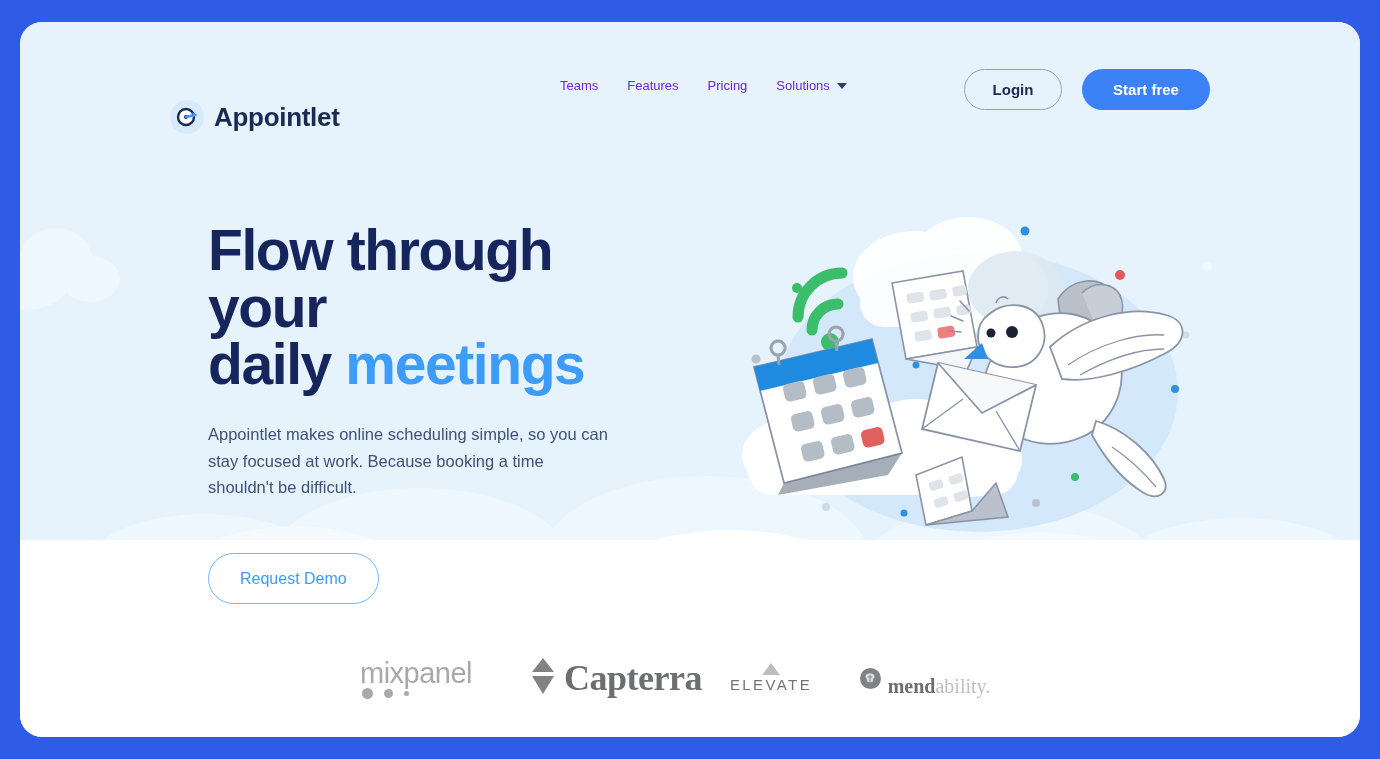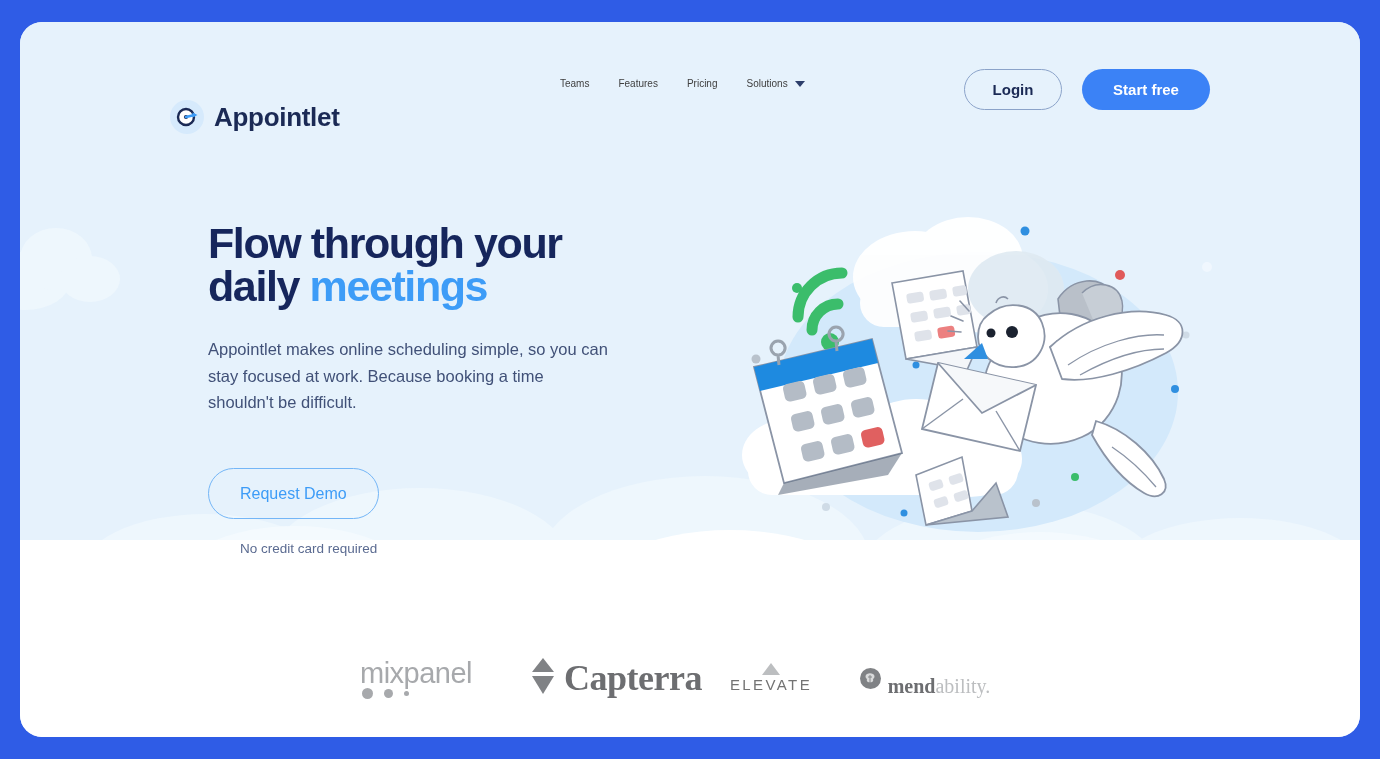--- a/index.html
+++ b/index.html
@@ -62,21 +62,21 @@
   }
   .brand-name{
     font-size:26px; font-weight:700; color:#1b2a55; letter-spacing:-.3px;
   }
 
   .nav{
     position:absolute; left:540px; top:56px;
     display:flex; align-items:center; gap:29px;
   }
   .nav a{
-    font-size:10px; color:#404040; text-decoration:none; font-weight:500;
+    font-size:13px; color:#6d28d9; text-decoration:none; font-weight:500;
     display:flex; align-items:center; gap:7px; white-space:nowrap;text-align:right;
   }
   .caret{
     width:0;height:0;border-left:5px solid transparent;border-right:5px solid transparent;
     border-top:6px solid #2c3e6b; display:inline-block;
   }
 
   .header-actions{ position:absolute; right:150px; top:47px; display:flex; align-items:center; gap:20px; }
   .btn{
     border:none; cursor:pointer; font-family:inherit; white-space:nowrap;
@@ -88,21 +88,21 @@
     color:#1b2a55; font-size:15px; font-weight:700;
   }
   .btn-start{
     width:128px; height:41px; border-radius:21px;
     background:#3b82f6; color:#fff; font-size:15px; font-weight:700;
   }
 
   
   .hero-copy{ position:absolute; left:188px; top:200px; width:470px; z-index:30; }
   .headline{
-    font-size:43px; line-height:1.0; font-weight:700; color:#16265c;
+    font-size:57px; line-height:1.0; font-weight:700; color:#16265c;
     letter-spacing:-1.4px;
   }
   .headline .accent{ color:#3d9cf7; }
   .subcopy{
     margin-top:28px; font-size:16.5px; line-height:1.62; color:#415178; max-width:400px;
   }
   .cta-row{ margin-top:52px; display:flex; align-items:center; gap:22px; }
   .btn-primary{
     height:54px; padding:0 31px; border-radius:27px;
     background:#2ecc71; color:#fff; font-size:16px; font-weight:700;

